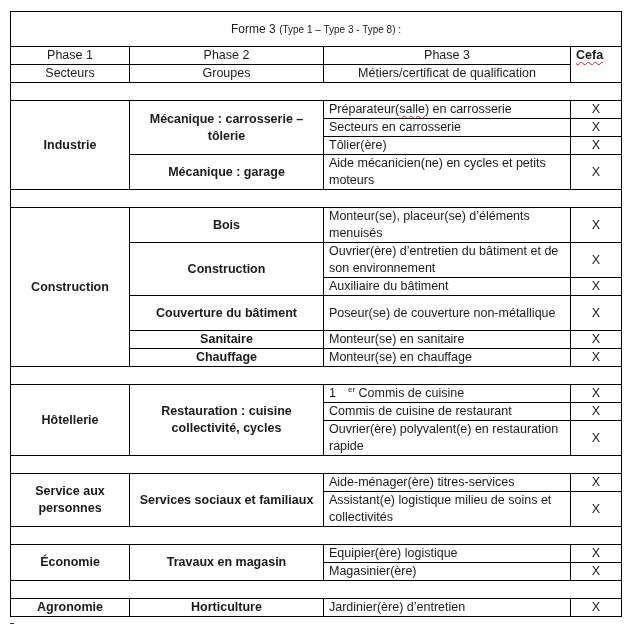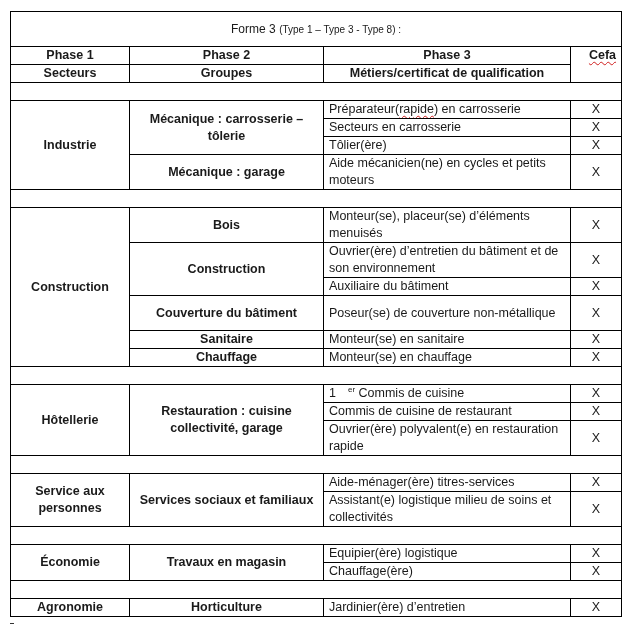--- a/index.html
+++ b/index.html
@@ -39,25 +39,25 @@
     .title-cell {
       height: 34px;
       text-align: center;
       font-weight: normal;
     }
     .title-main { font-size: 12px; }
     .title-sub { font-size: 10px; }
 
     .hdr {
       text-align: center;
-      font-weight: bold;
+      font-weight: normal;
       height: 17px;
     }
     .cefa-hdr {
-      text-align: right;
+      text-align: left;
       font-weight: bold;
       vertical-align: top !important;
       padding-top: 0;
     }
     .spell {
       text-decoration: underline wavy #d02020;
       text-decoration-thickness: 1px;
       text-underline-offset: 2px;
     }
     .blank td { height: 17px; }
@@ -105,21 +105,21 @@
       <td class="hdr">Métiers/certificat de qualification</td>
     </tr>
 
     <tr class="blank">
         <td colspan="4"></td>
       </tr>
 
     <tr class="r1">
       <td class="c" rowspan="4">Industrie</td>
       <td class="c" rowspan="3">Mécanique : carrosserie – tôlerie</td>
-      <td class="l"><span>Préparateur(</span><span class="spell">rapide</span><span>) en carrosserie</span></td>
+      <td class="l"><span>Préparateur(</span><span class="spell">salle</span><span>) en carrosserie</span></td>
       <td class="x">X</td>
     </tr>
     <tr class="r1">
       <td class="l">Secteurs en carrosserie</td>
       <td class="x">X</td>
     </tr>
     <tr class="r1">
       <td class="l">Tôlier(ère)</td>
       <td class="x">X</td>
     </tr>
@@ -163,21 +163,21 @@
       <td class="l">Monteur(se) en chauffage</td>
       <td class="x">X</td>
     </tr>
 
     <tr class="blank">
         <td colspan="4"></td>
       </tr>
 
     <tr class="r1">
       <td class="c" rowspan="3">Hôtellerie</td>
-      <td class="c" rowspan="3">Restauration : cuisine collectivité, garage</td>
+      <td class="c" rowspan="3">Restauration : cuisine collectivité, cycles</td>
       <td class="l"><span>1</span><sup>er</sup><span> Commis de cuisine</span></td>
       <td class="x">X</td>
     </tr>
     <tr class="r1">
       <td class="l">Commis de cuisine de restaurant</td>
       <td class="x">X</td>
     </tr>
     <tr class="r2">
       <td class="l">Ouvrier(ère) polyvalent(e) en restauration rapide</td>
       <td class="x">X</td>
@@ -202,21 +202,21 @@
         <td colspan="4"></td>
       </tr>
 
     <tr class="r1">
       <td class="c" rowspan="2">Économie</td>
       <td class="c" rowspan="2">Travaux en magasin</td>
       <td class="l">Equipier(ère) logistique</td>
       <td class="x">X</td>
     </tr>
     <tr class="r1">
-      <td class="l">Chauffage(ère)</td>
+      <td class="l">Magasinier(ère)</td>
       <td class="x">X</td>
     </tr>
 
     <tr class="blank">
         <td colspan="4"></td>
       </tr>
 
     <tr class="r1">
       <td class="c">Agronomie</td>
       <td class="c">Horticulture</td>

